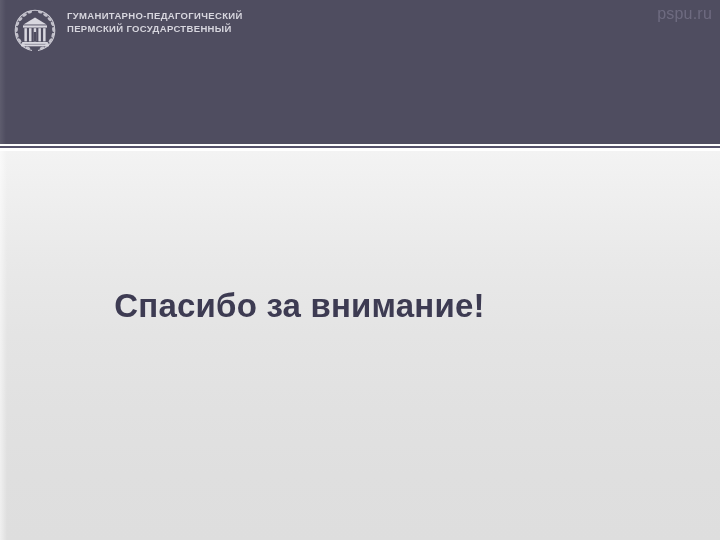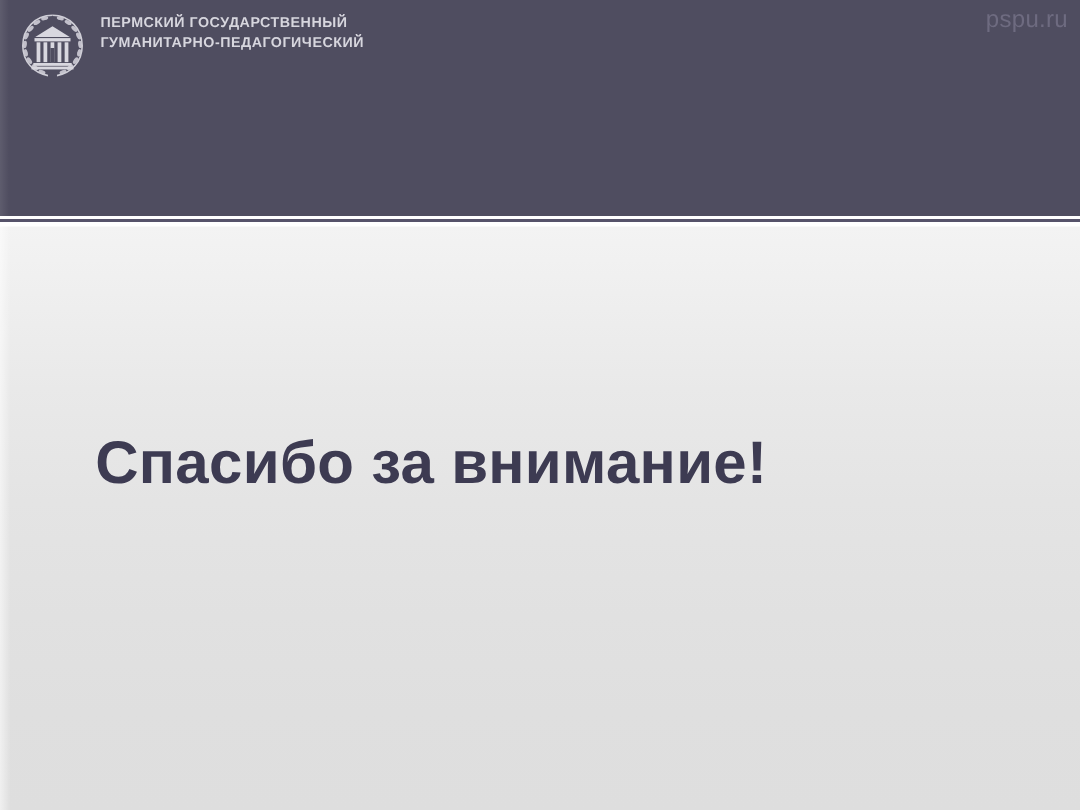--- a/index.html
+++ b/index.html
@@ -121,26 +121,26 @@
     font-family: "Liberation Sans", sans-serif;
     font-size: 16px;
     letter-spacing: 0.2px;
     color: #6e6b80;
     white-space: nowrap;
   }
 
   
   .headline {
     position: absolute;
-    left: 0;
+    left: 12px;
     top: 287px;
     width: 575px;
     text-align: center;
     font-family: "Liberation Sans", sans-serif;
-    font-size: 40px;
+    font-size: 33px;
     font-weight: bold;
     letter-spacing: 0.2px;
     color: #3d3b52;
     white-space: nowrap;
   }
 </style>
 </head>
 <body>
 
 <div class="slide">
@@ -196,22 +196,22 @@
 
             <rect x="10.2" y="35.0" width="25.6" height="1.9"></rect>
             <rect x="9.0" y="37.4" width="28" height="1.9"></rect>
           </g>
 
           <rect x="21.6" y="25.0" width="2.7" height="9.4" fill="#4f4d60"></rect>
         </svg>
       </span>
 
       <span class="wordmark">
+        <span class="wordmark-line">ГУМАНИТАРНО-ПЕДАГОГИЧЕСКИЙ</span>
         <span class="wordmark-line">ПЕРМСКИЙ ГОСУДАРСТВЕННЫЙ</span>
-        <span class="wordmark-line">ГУМАНИТАРНО-ПЕДАГОГИЧЕСКИЙ</span>
       </span>
 
     </div>
 
     <span class="watermark">pspu.ru</span>
   </div>
 
   <div class="divider-gap"></div>
   <div class="divider-rule"></div>
   <div class="divider-after"></div>

